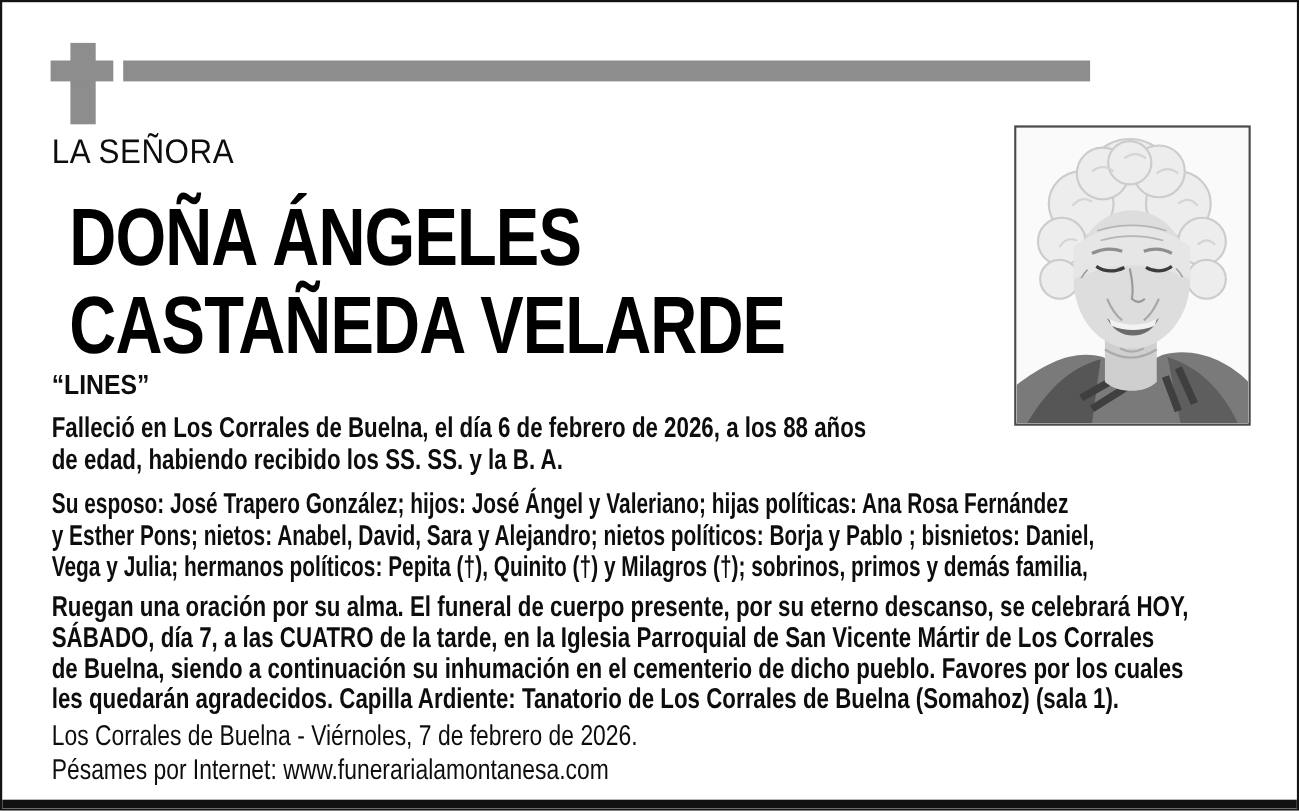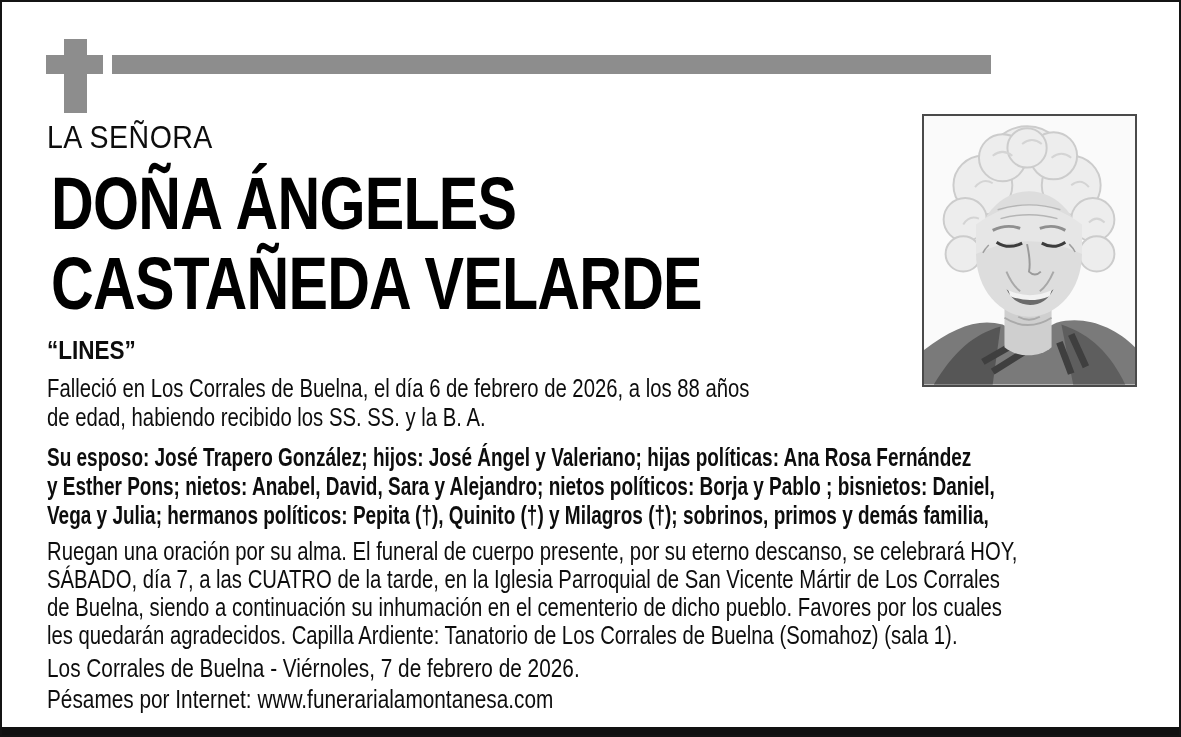--- a/index.html
+++ b/index.html
@@ -52,21 +52,21 @@
   }
   .name .nline {
     display: block; white-space: nowrap;
     transform: scaleX(0.80); transform-origin: left top;
   }
   .nickname {
     position: absolute; left: 45px; top: 334px;
     font-size: 25px; font-weight: bold; white-space: nowrap;
     transform: scaleX(0.9); transform-origin: left top;
   }
-  .para { position: absolute; left: 45px; }
+  .para { position: absolute; left: 45px; font-weight: bold; }
   .para .line { white-space: nowrap; transform-origin: left top; }
   .death   { top: 372px; font-size: 26px; }
   .death .line   { line-height: 29px; transform: scaleX(0.78); }
   .family  { top: 441px; font-size: 26px; font-weight: bold; }
   .family .line  { line-height: 29px; transform: scaleX(0.73); }
   .funeral { top: 535px; font-size: 26px; }
   .funeral .line { line-height: 28px; transform: scaleX(0.78); }
   .dateline {
     position: absolute; left: 45px; top: 651px;
     font-size: 26px; white-space: nowrap;
@@ -142,21 +142,21 @@
 
       <path d="M84,176 q24,20 48,0 q-8,16 -24,16 q-16,0 -24,-16 Z" fill="#6b6b6b"></path>
       <path d="M86,177 q22,10 44,0 l-2,6 q-20,8 -40,0 Z" fill="#f2f2f2"></path>
 
       <path d="M96,204 q11,6 22,0" stroke="#ababab" stroke-width="2" fill="none"></path>
     </svg>
   </div>
 
   <div class="honorific">LA SEÑORA</div>
 
-  <h1 class="name" style="margin:4px">
+  <h1 class="name" style="margin:16px">
     <span class="nline">DOÑA ÁNGELES</span>
     <span class="nline">CASTAÑEDA VELARDE</span>
   </h1>
 
   <div class="nickname">“LINES”</div>
 
   <div class="para death">
       <div class="line">Falleció en Los Corrales de Buelna, el día 6 de febrero de 2026, a los 88 años</div>
       <div class="line">de edad, habiendo recibido los SS. SS. y la B. A.</div>
     </div>

